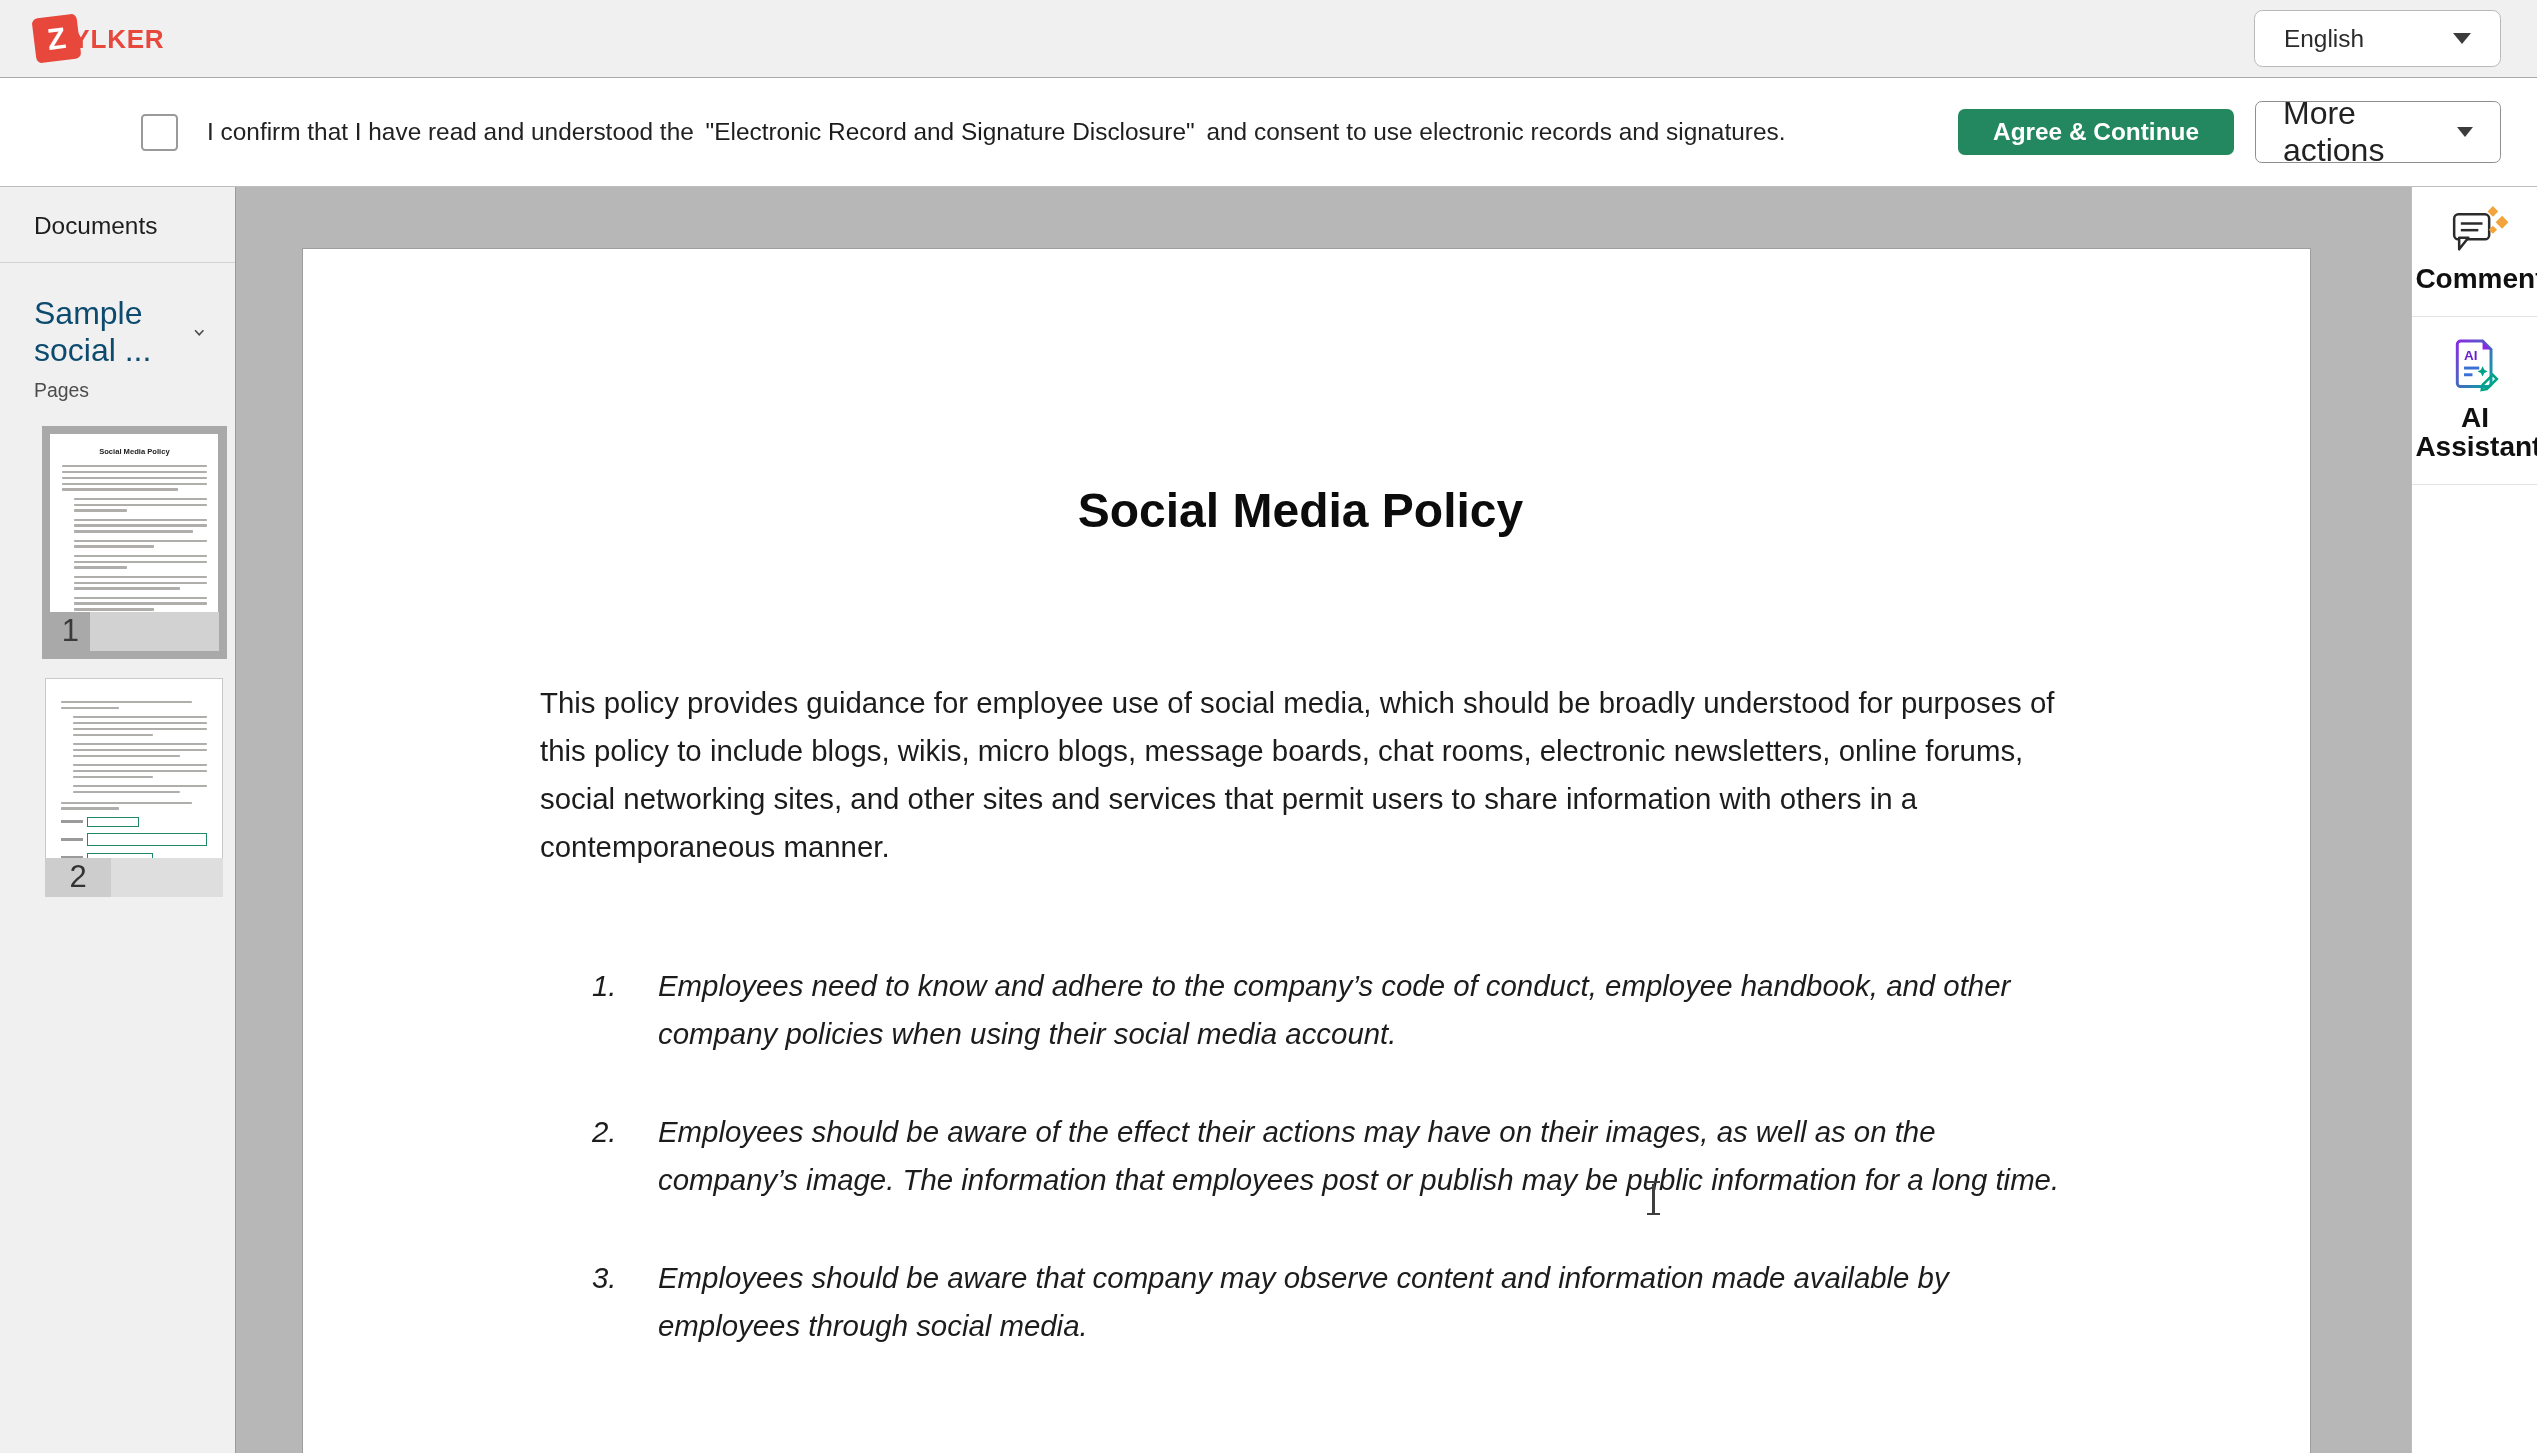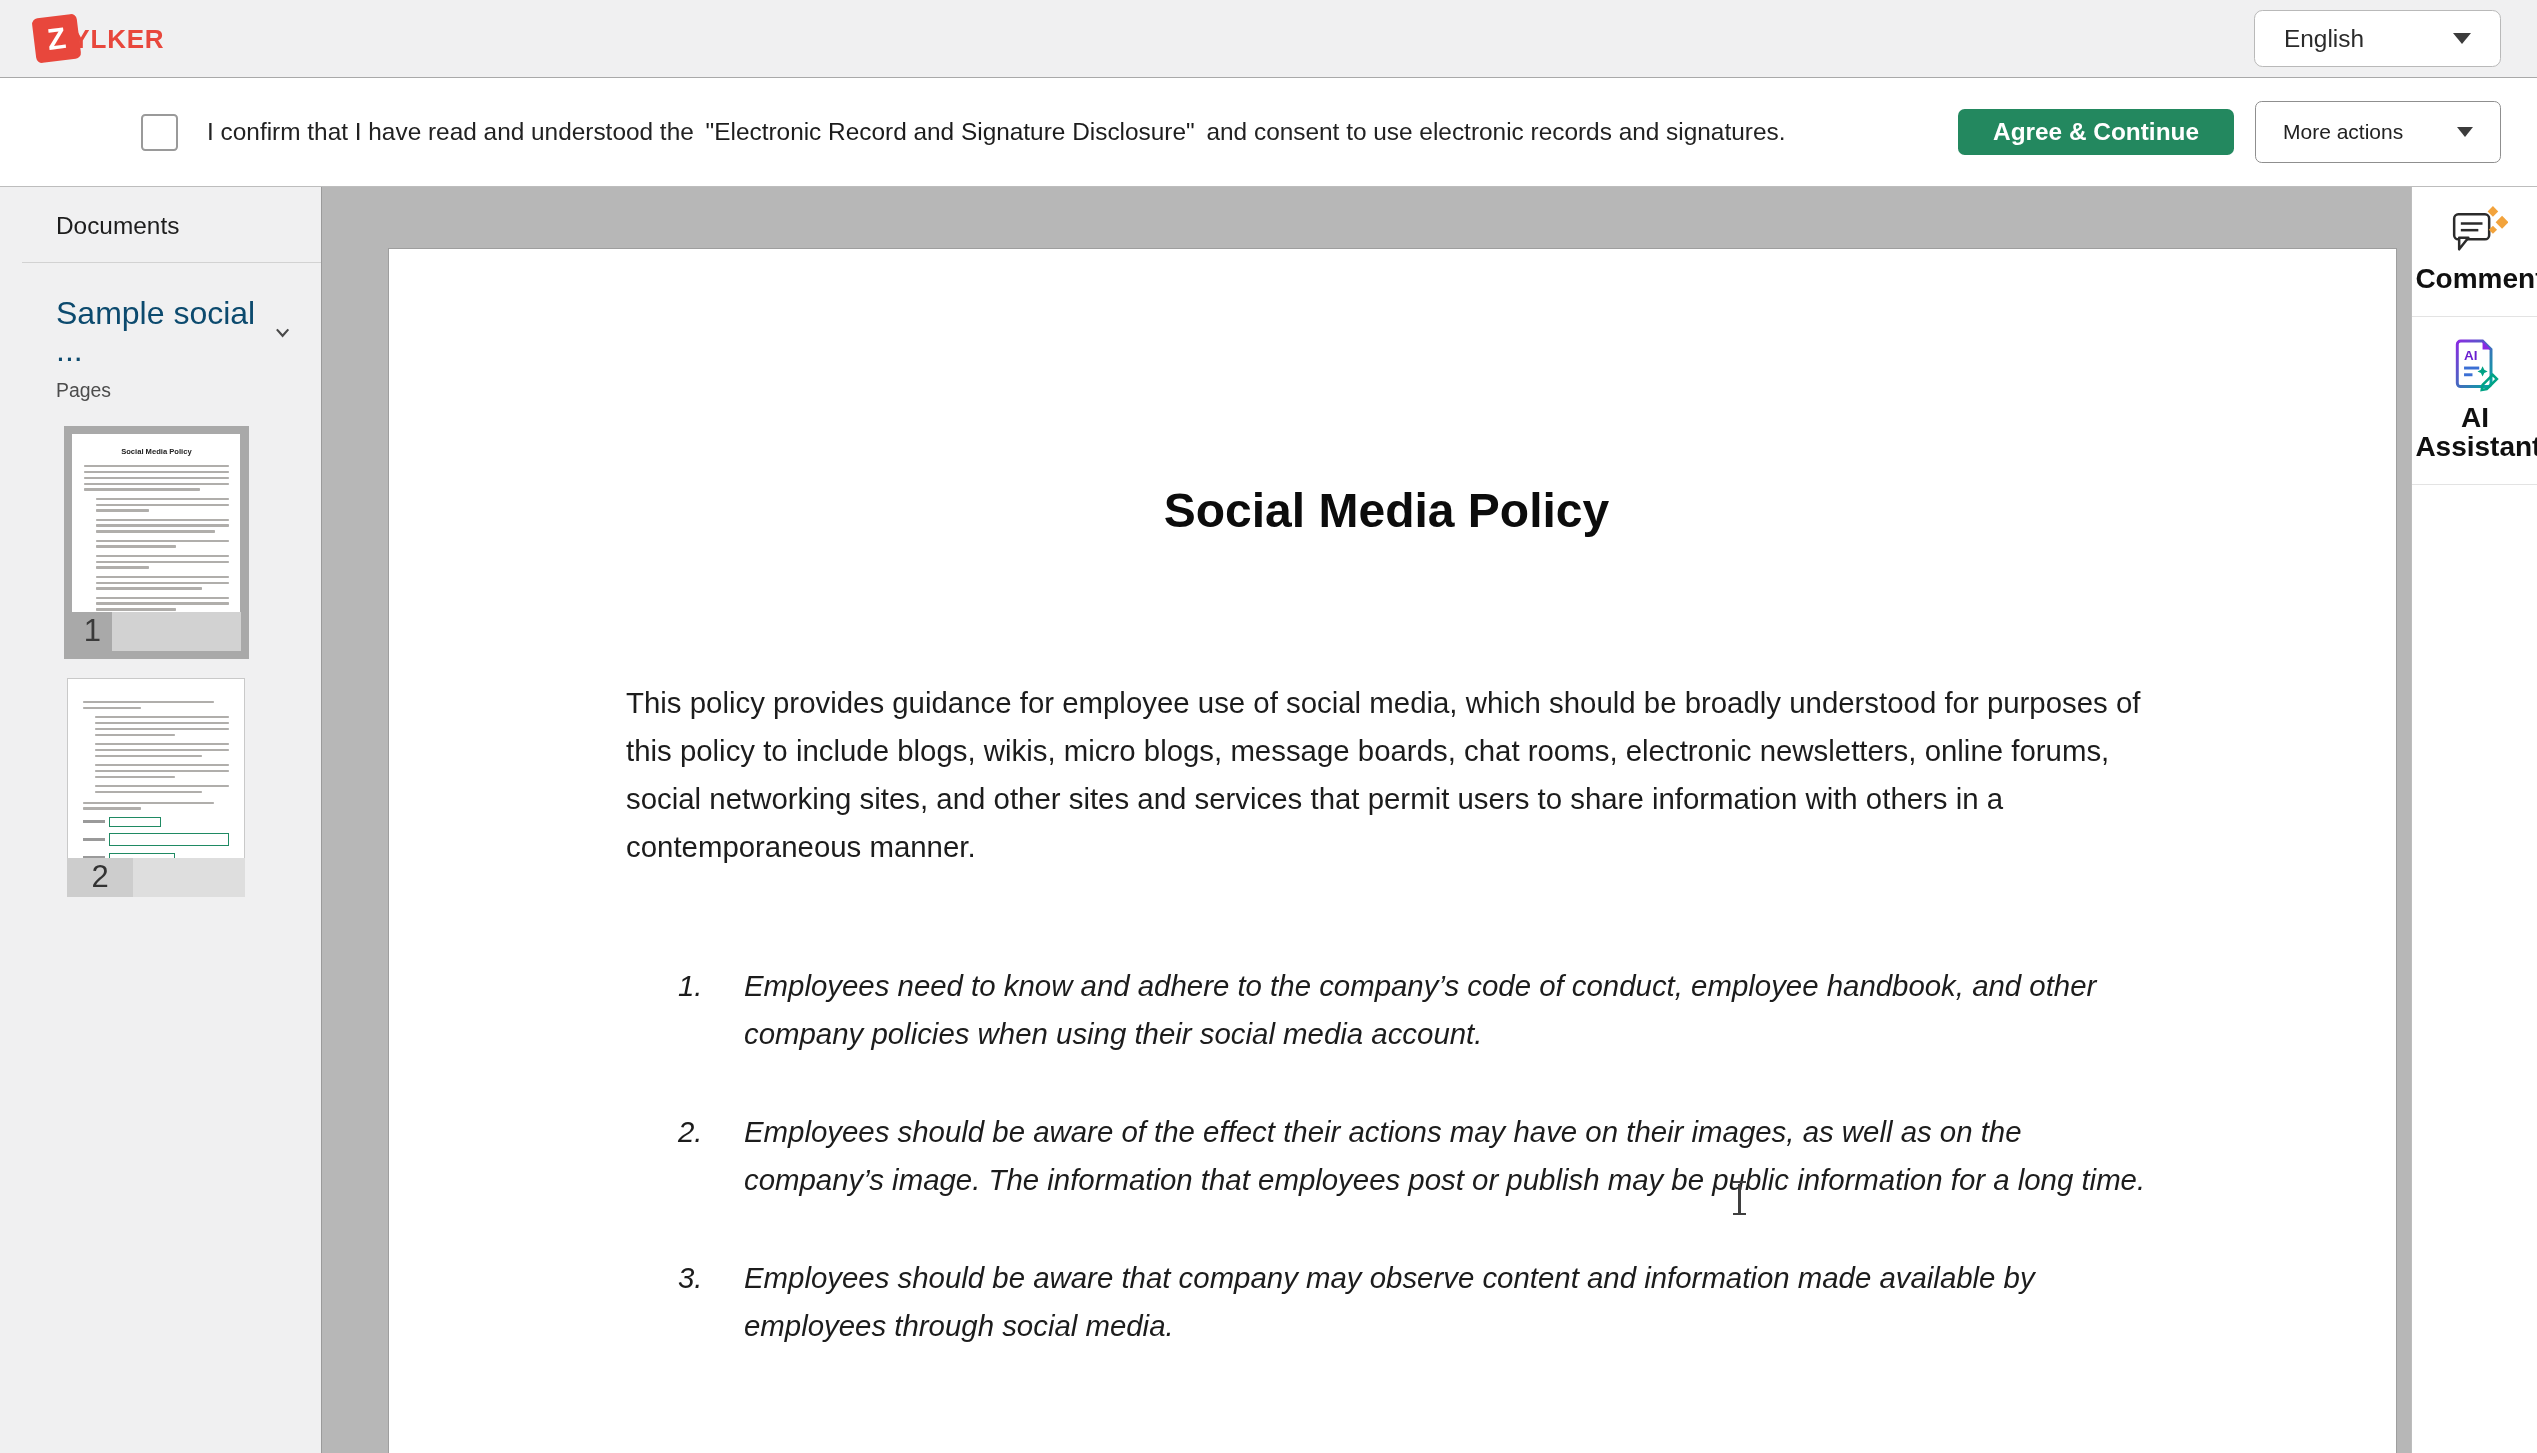--- a/index.html
+++ b/index.html
@@ -66,31 +66,30 @@
     height:46px; padding:0 35px; border:none; border-radius:6.7px;
     background:#23885f; color:#fff; font-size:24.4px; font-weight:bold;
     font-family:inherit; cursor:pointer; flex:none;
   }
   .btn-more {
     height:62px; width:246px; margin-left:21px;
     background:#fff; border:1.7px solid #8f8f8f; border-radius:6.7px;
     display:flex; align-items:center; justify-content:space-between;
     padding:0 27px; cursor:pointer; flex:none;
   }
-  .btn-more .lbl { font-size:21px; color:#222; }
+  .btn-more .lbl { font-size:32px; color:#222; }
   .btn-more .caret-down { border-left-width:8.4px; border-right-width:8.4px; border-top-width:10px; }
 
   
   .content { display:flex; height:1267px; }
 
   
   .sidebar {
-    width:300px; flex:none; background:#f0f0f1;
+    width:236px; flex:none; background:#f0f0f1;
     border-right:1.7px solid #9a9a9a;
-    margin-left:22px;
   }
   .sidebar-header {
     padding:25px 0 22px 34px; font-size:24.4px; color:#1d1d1d;
     border-bottom:1.7px solid #d2d2d2;
   }
   .doc-group { padding:32px 0 0 0; }
   .doc-name-row {
     display:flex; align-items:center; justify-content:space-between;
     padding:0 30px 0 34px; cursor:pointer;
   }

